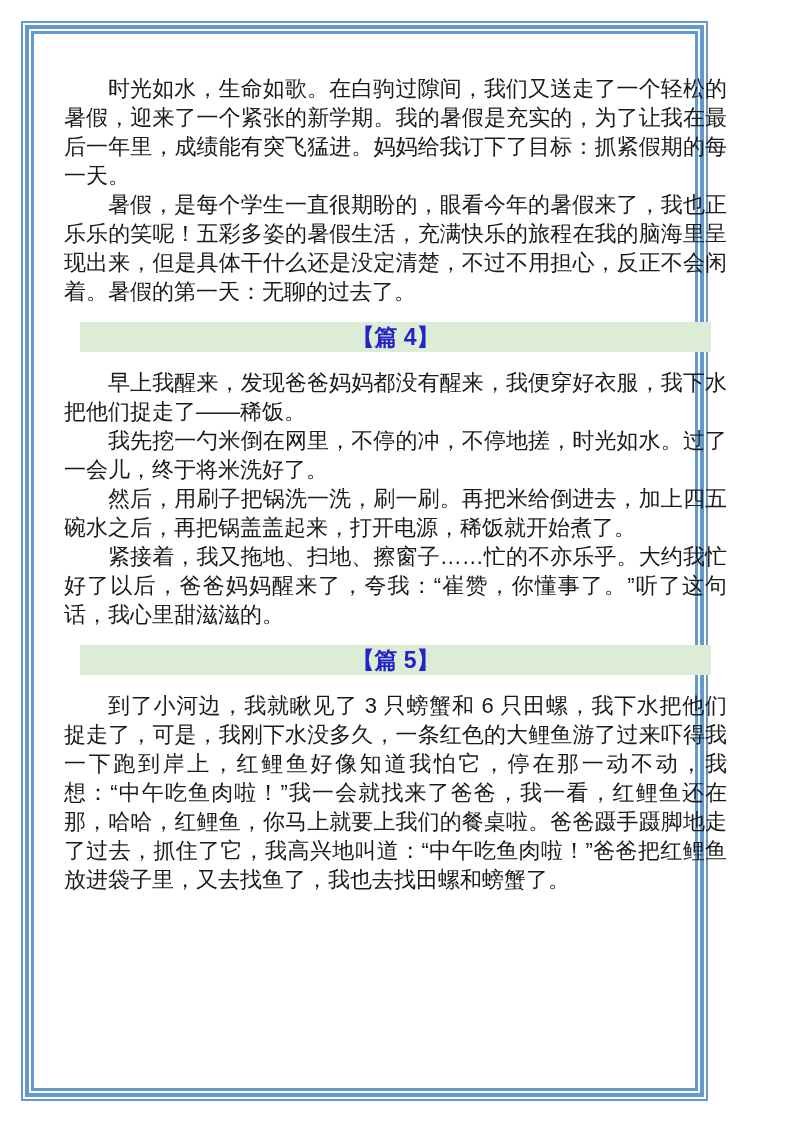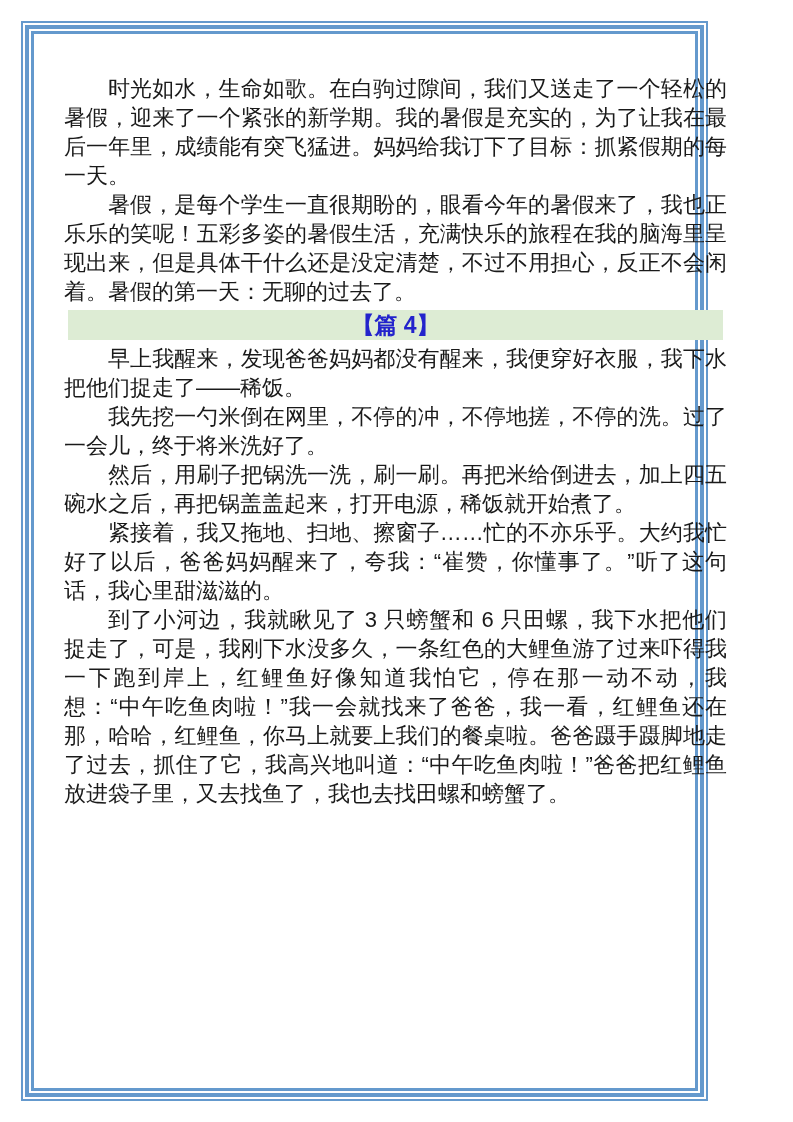--- a/index.html
+++ b/index.html
@@ -40,21 +40,21 @@
     word-break: break-all;
     overflow-wrap: break-word;
   }
   .para {
     margin: 0;
     text-indent: 2em;
   }
   .section-header {
     height: 30px;
     line-height: 30px;
-    margin: 4px;
+    margin: 16px;
     background: var(--header-bg, #ddecd4);
     color: var(--header-color, #2323cc);
     font-weight: bold;
     font-size: 23px;
     text-align: center;
     text-indent: 0;
   }
 </style>
 </head>
 <body>
@@ -64,20 +64,21 @@
   <div class="frame frame-mid"></div>
   <div class="frame frame-inner"></div>
 
   <div class="content">
     <p class="para">时光如水，生命如歌。在白驹过隙间，我们又送走了一个轻松的暑假，迎来了一个紧张的新学期。我的暑假是充实的，为了让我在最后一年里，成绩能有突飞猛进。妈妈给我订下了目标：抓紧假期的每一天。</p>
     <p class="para">暑假，是每个学生一直很期盼的，眼看今年的暑假来了，我也正乐乐的笑呢！五彩多姿的暑假生活，充满快乐的旅程在我的脑海里呈现出来，但是具体干什么还是没定清楚，不过不用担心，反正不会闲着。暑假的第一天：无聊的过去了。</p>
 
     <div class="section-header">【篇 4】</div>
 
     <p class="para">早上我醒来，发现爸爸妈妈都没有醒来，我便穿好衣服，我下水把他们捉走了——稀饭。</p>
-    <p class="para">我先挖一勺米倒在网里，不停的冲，不停地搓，不停的洗。过了一会儿，终于将米洗好了。</p>
+    <p class="para">我先挖一勺米倒在网里，不停的冲，不停地搓，时光如水。过了一会儿，终于将米洗好了。</p>
     <p class="para">然后，用刷子把锅洗一洗，刷一刷。再把米给倒进去，加上四五碗水之后，再把锅盖盖起来，打开电源，稀饭就开始煮了。</p>
     <p class="para">紧接着，我又拖地、扫地、擦窗子……忙的不亦乐乎。大约我忙好了以后，爸爸妈妈醒来了，夸我：“崔赞，你懂事了。”听了这句话，我心里甜滋滋的。</p>
 
+    <div class="section-header">【篇 5】</div>
 
     <p class="para">到了小河边，我就瞅见了 3 只螃蟹和 6 只田螺，我下水把他们捉走了，可是，我刚下水没多久，一条红色的大鲤鱼游了过来吓得我一下跑到岸上，红鲤鱼好像知道我怕它，停在那一动不动，我想：“中午吃鱼肉啦！”我一会就找来了爸爸，我一看，红鲤鱼还在那，哈哈，红鲤鱼，你马上就要上我们的餐桌啦。爸爸蹑手蹑脚地走了过去，抓住了它，我高兴地叫道：“中午吃鱼肉啦！”爸爸把红鲤鱼放进袋子里，又去找鱼了，我也去找田螺和螃蟹了。</p>
   </div>
 </div>
 
 </body></html>

